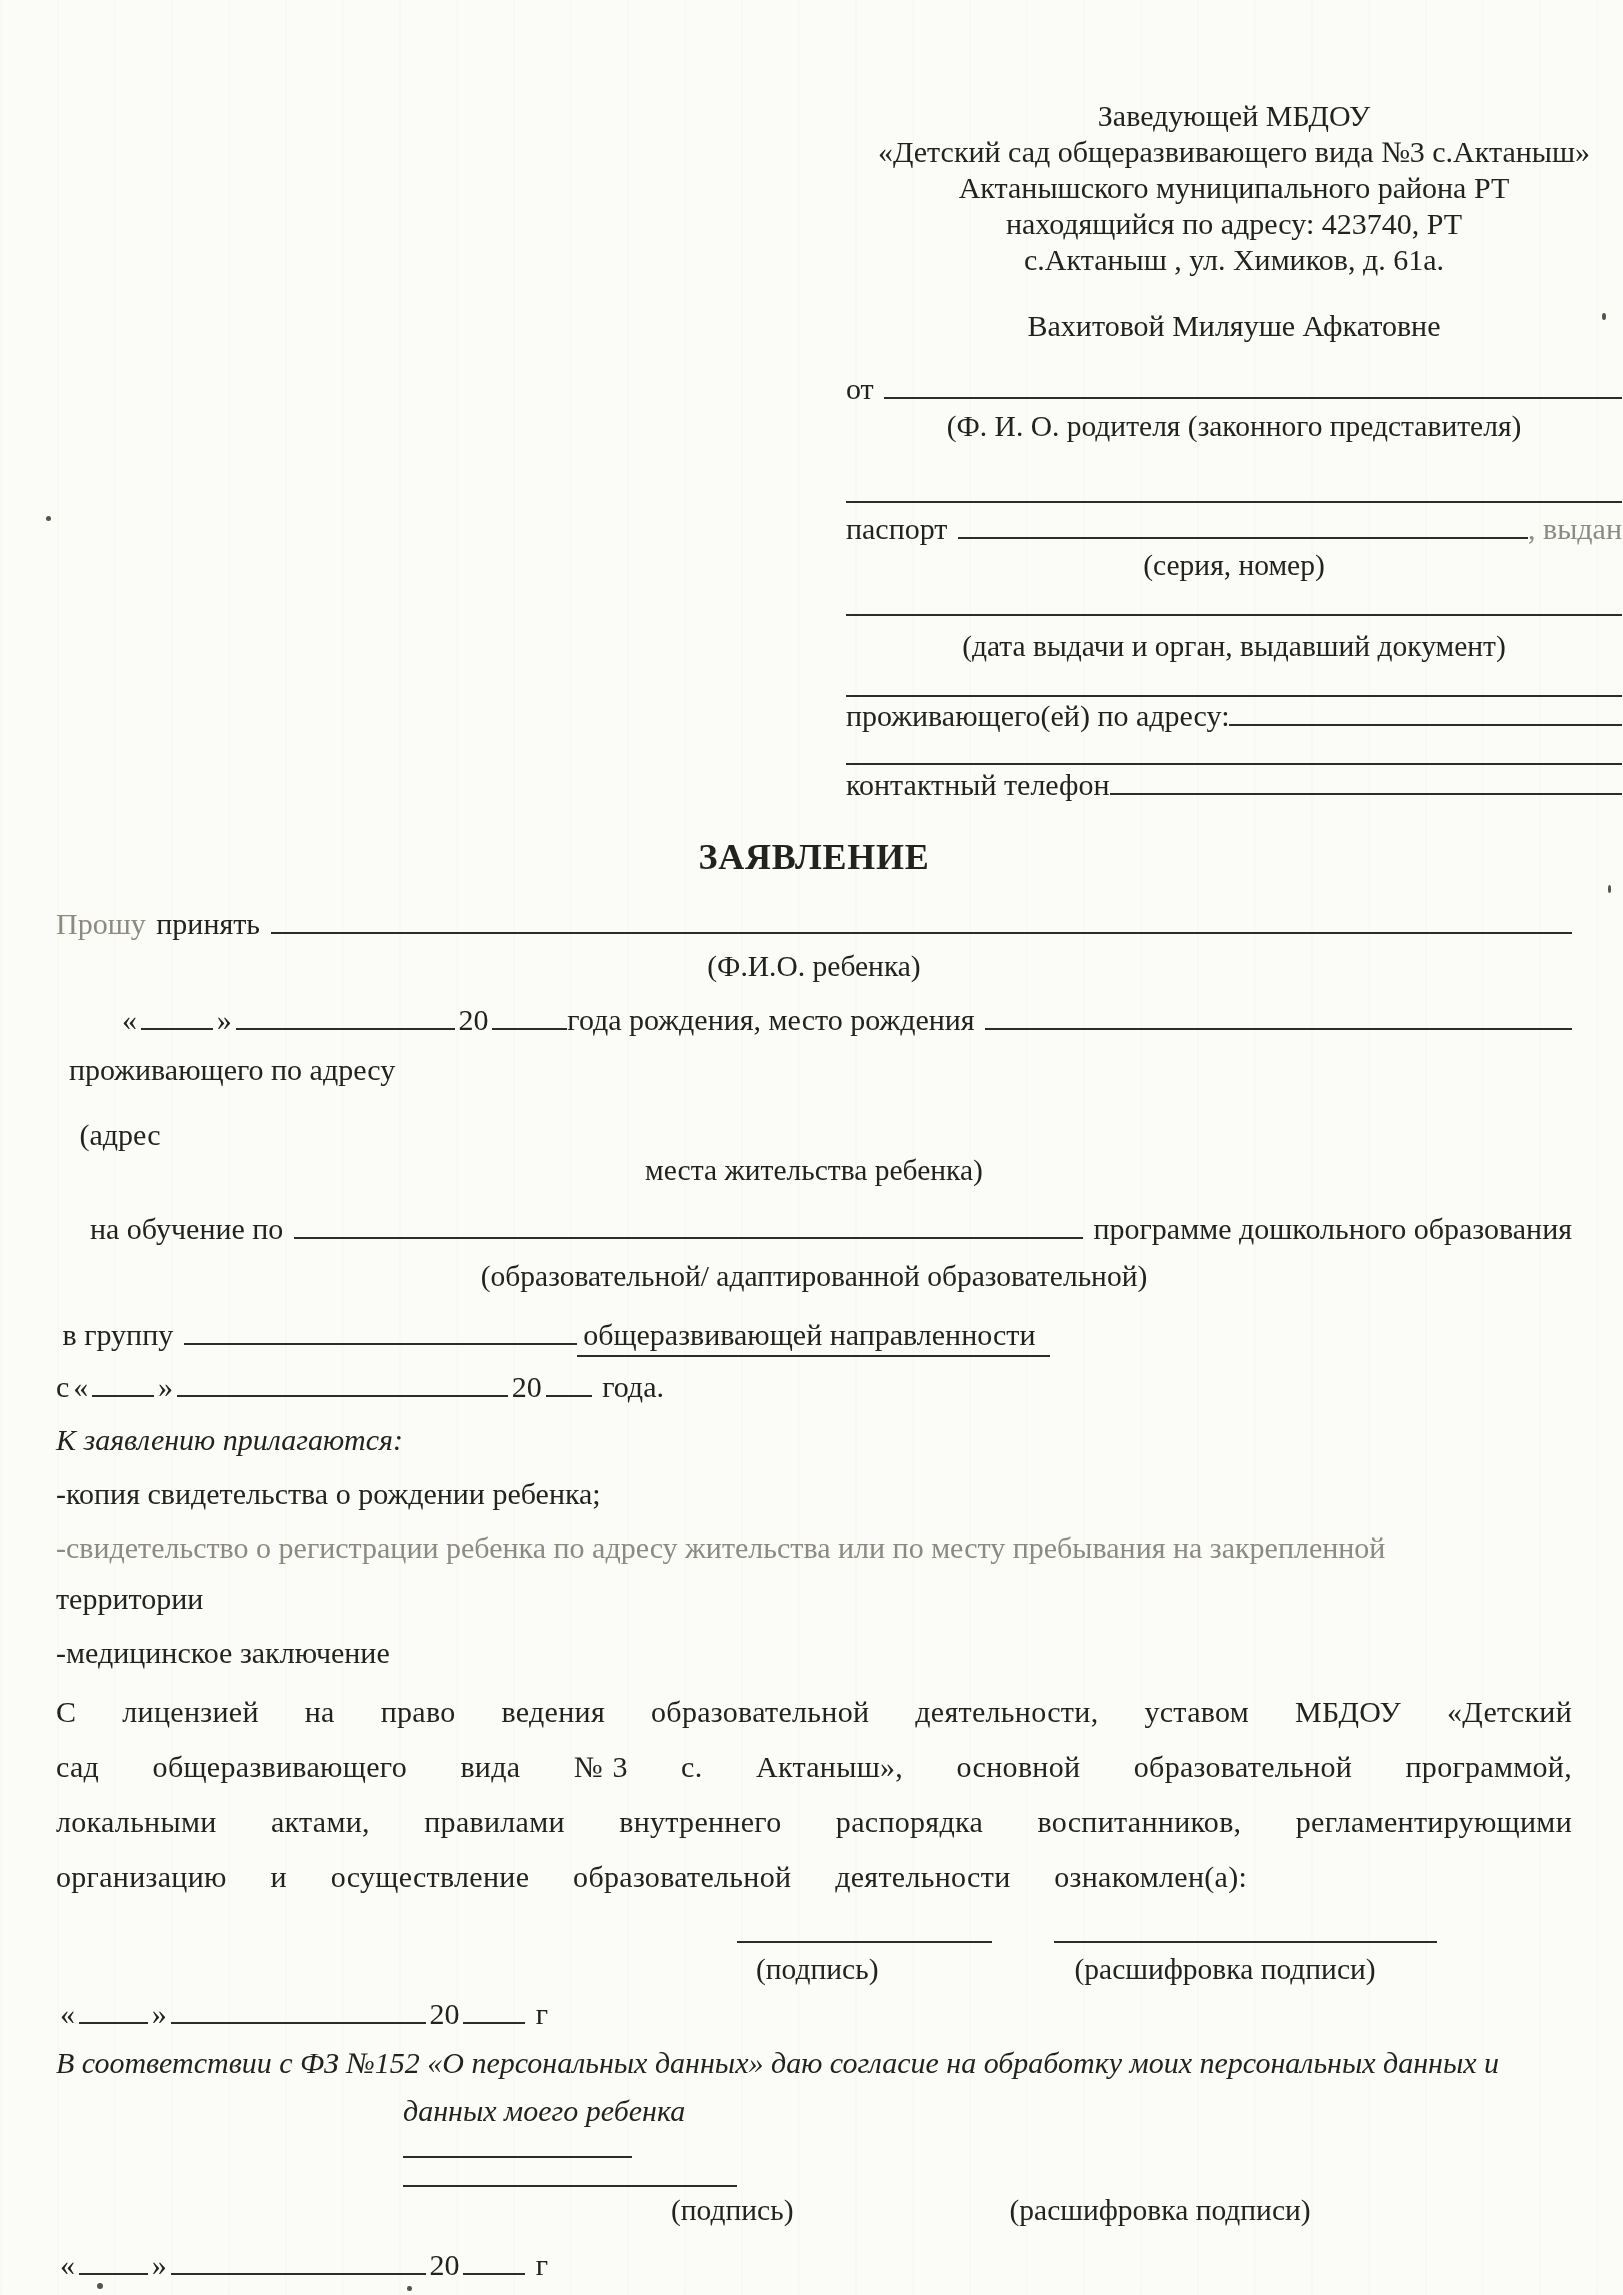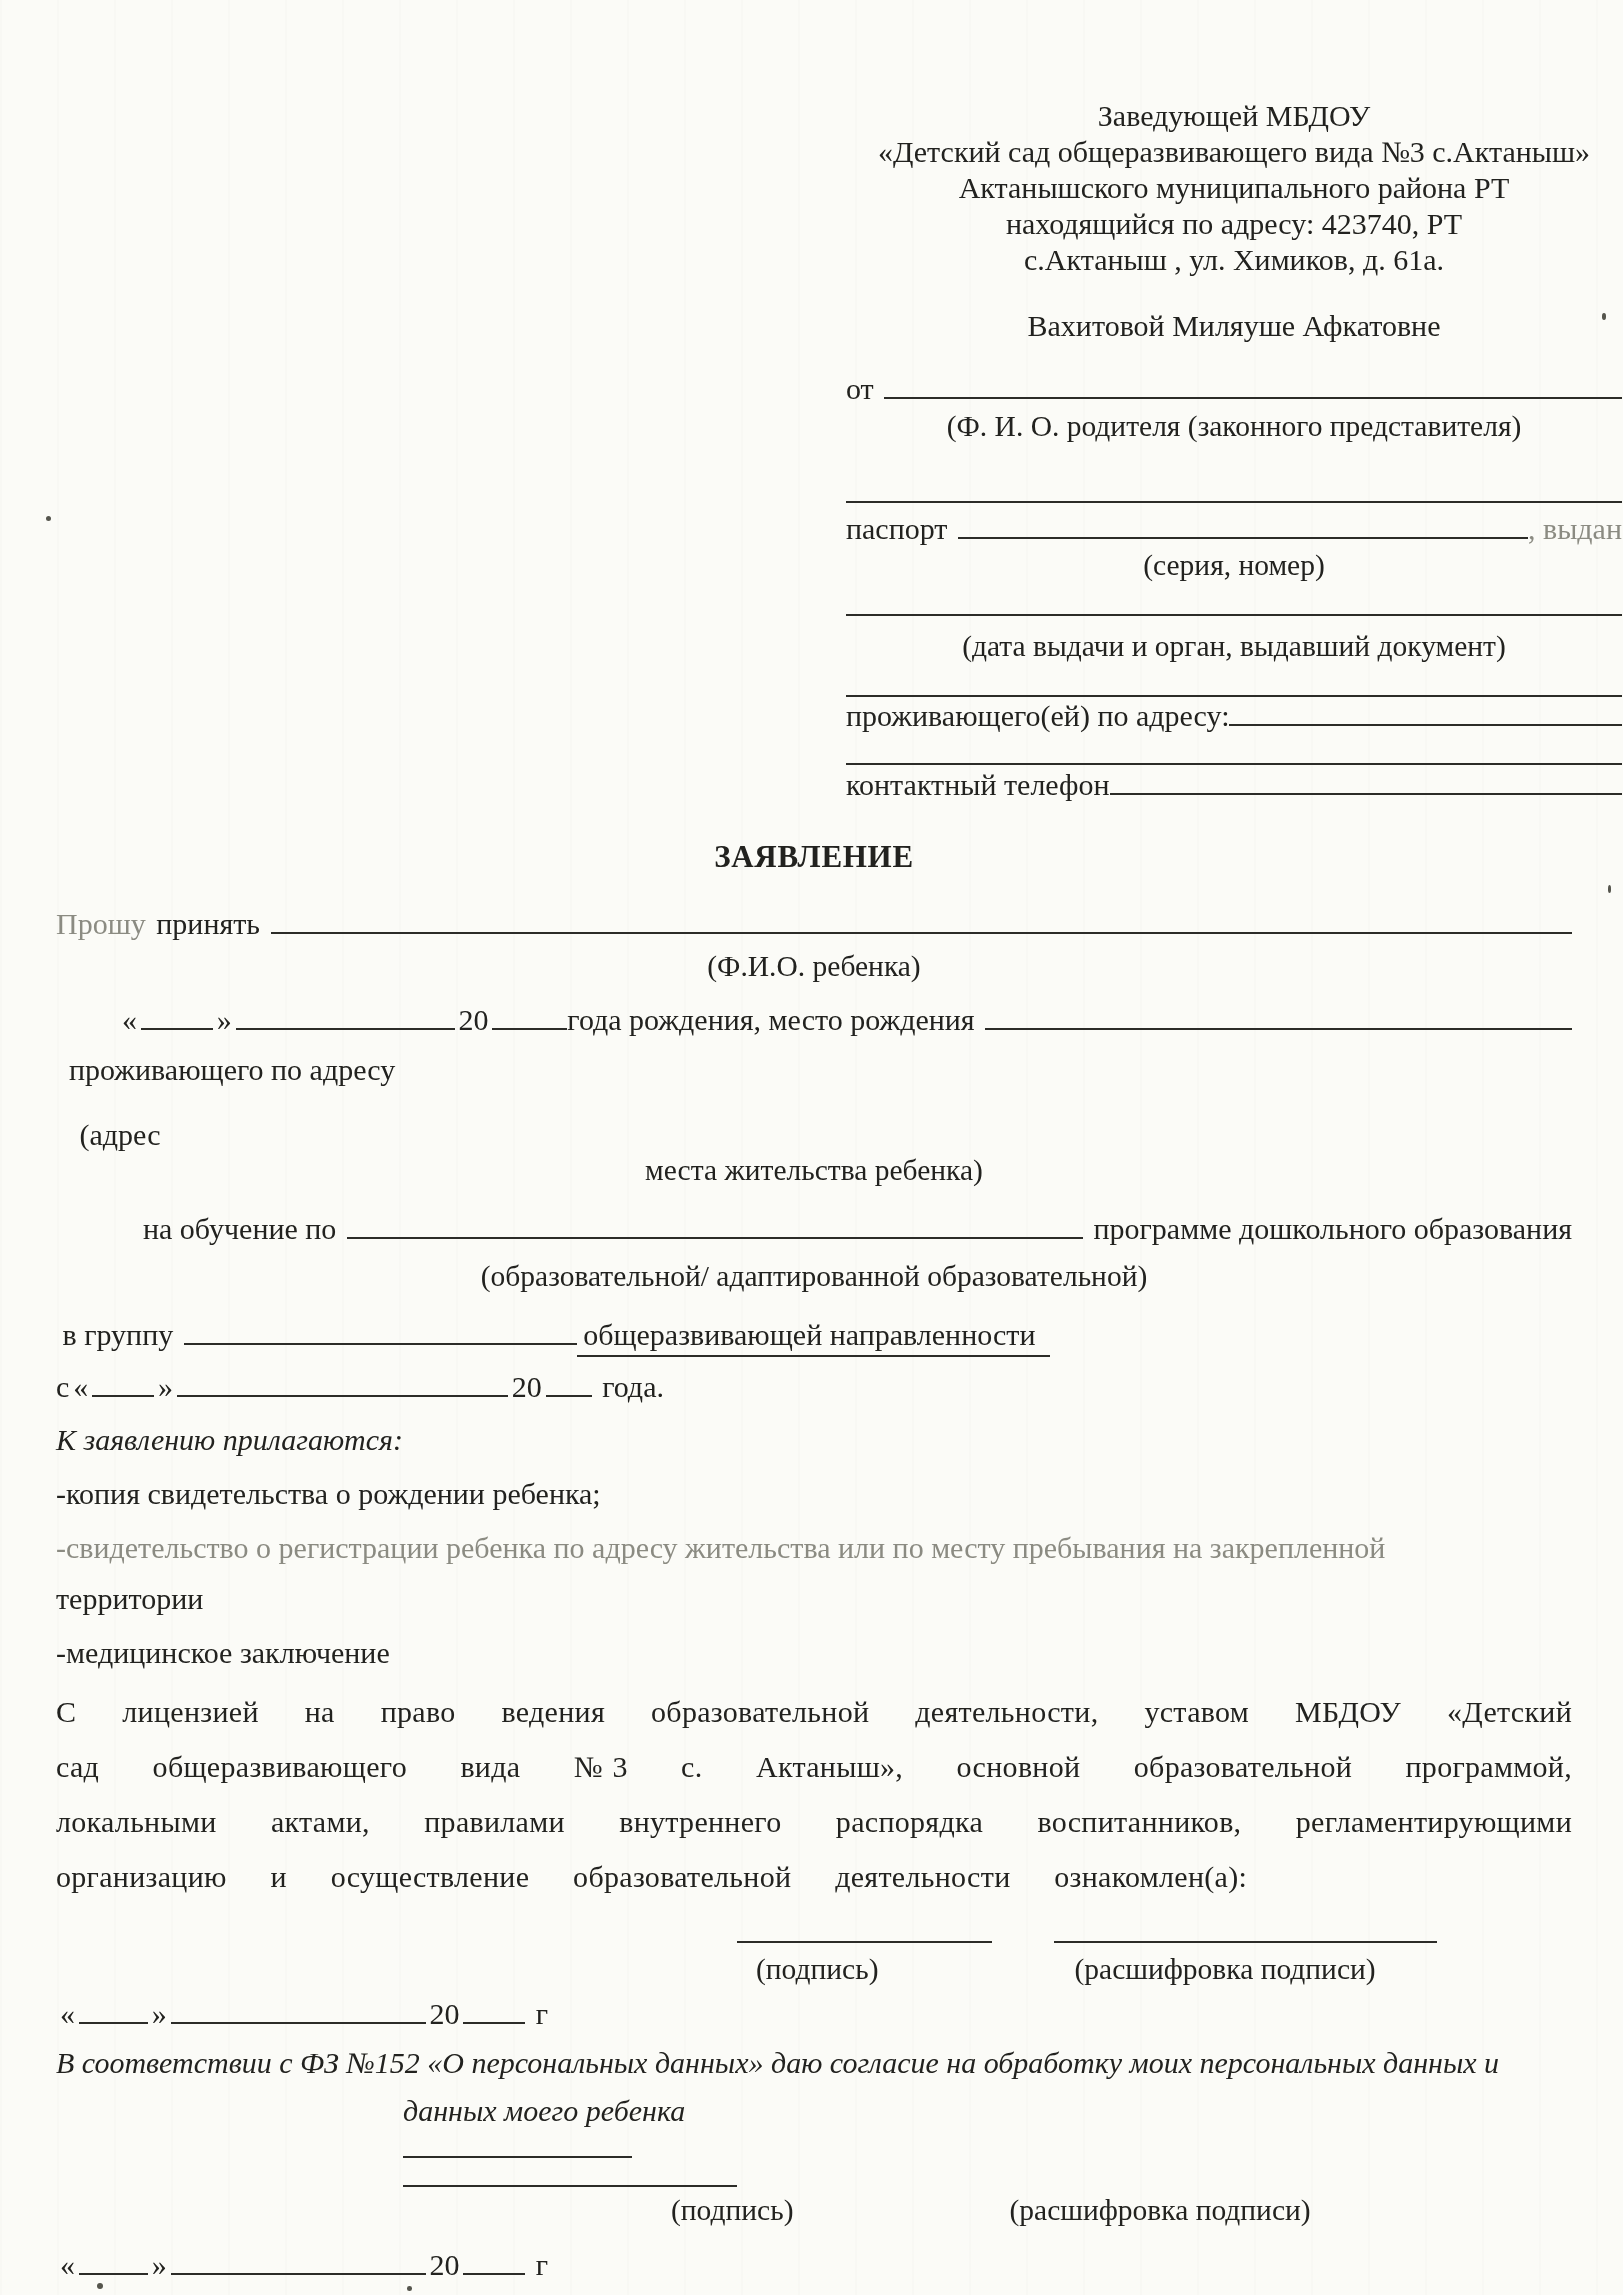--- a/index.html
+++ b/index.html
@@ -19,21 +19,21 @@
   .center { text-align:center; }
   .rightcol { width:776px; margin-left:790px; }
   .hline { line-height:36px; }
   .row { line-height:36px; }
   .flexrow { display:flex; align-items:baseline; }
   .hint { font-size:29.5px; line-height:33px; }
   .bl { display:inline-block; border-bottom:2.6px solid #2c2c28; height:0.9em; }
   .fill { flex:1 1 auto; }
   .blankrow { border-bottom:2.6px solid #2c2c28; height:15.7px; }
   .ul { border-bottom:2.6px solid #2c2c28; padding:0 14.4px 1.3px 6.5px; }
-  .title { font-weight:bold; font-size:31px; letter-spacing:0.7px; line-height:36px; }
+  .title { font-weight:bold; font-size:36px; letter-spacing:0.7px; line-height:36px; }
   .it { font-style:italic; }
   .dim { color:#8b8b82; }
   .para {
     text-align:justify; text-align-last:left;
     word-spacing:36px; letter-spacing:0.3px;
     line-height:55px;
   }
   .speck { position:absolute; background:#55554d; border-radius:50%; }
   .tok { padding:0 3.9px; }
   .pr { padding-right:10.5px; }
@@ -104,21 +104,21 @@
     <span class="bl fill"></span>
   </div>
 
   <div class="row flexrow" style="margin-top:14.4px; margin-left:13px;flex-direction:column;">
     <span>проживающего по адресу</span>
     <span class="bl fill"></span>
     <span class="pl">(адрес</span>
   </div>
   <div class="hint center" style="margin-top:1px;">места жительства ребенка)</div>
 
-  <div class="row flexrow" style="margin-top:23px; margin-left:87px;">
+  <div class="row flexrow" style="margin-top:23px; margin-left:34px;">
     <span class="pr">на обучение по</span>
     <span class="bl fill"></span>
     <span class="pl">программе дошкольного образования</span>
   </div>
   <div class="hint center" style="margin-top:13px;">(образовательной/ адаптированной образовательной)</div>
 
   <div class="row flexrow" style="margin-top:23px; margin-left:6.5px;">
     <span class="pr">в  группу</span>
     <span class="bl" style="width:393px;"></span>
     <span class="ul">общеразвивающей направленности</span>

